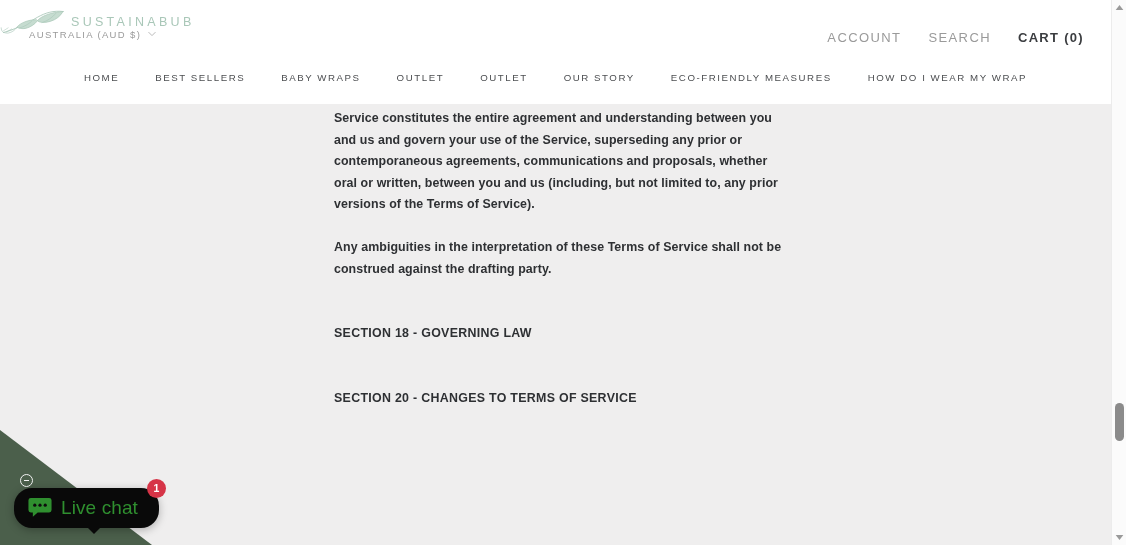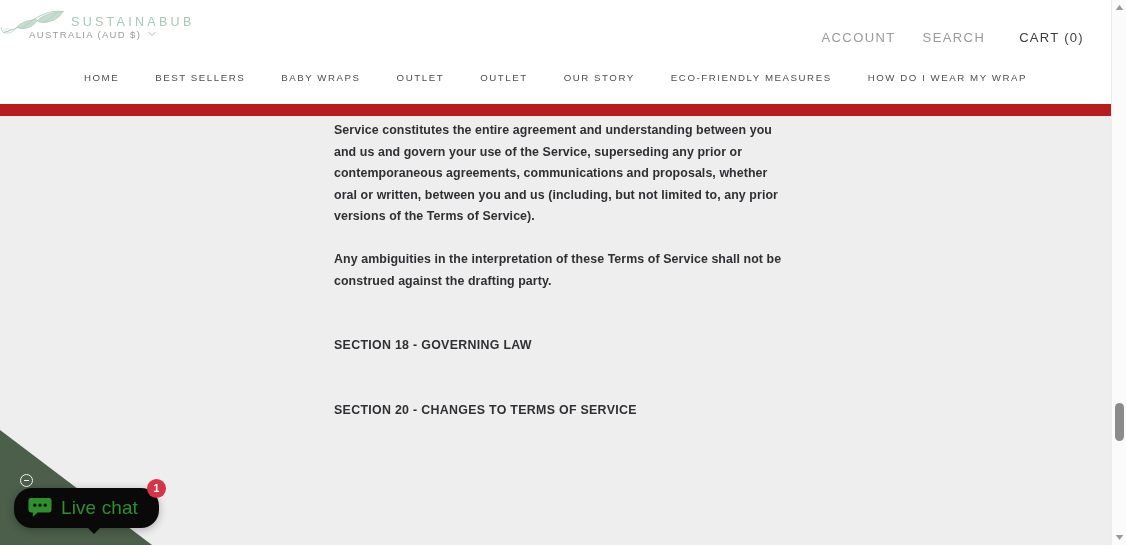--- a/index.html
+++ b/index.html
@@ -93,23 +93,22 @@
   }
   .header-action {
     font-size: 13px;
     letter-spacing: 1.4px;
     color: #9a9a9a;
     text-decoration: none;
     white-space: nowrap;
   }
   .header-action.cart {
     color: #3b3d40;
-    font-weight: 400;
+    font-weight: 700;
     letter-spacing: 1.3px;
-    margin-left: 7px;
   }
 
   
   .main-nav {
     position: absolute;
     top: 72px;
     left: 0;
     width: 1111px;
     display: flex;
     justify-content: center;
@@ -127,21 +126,20 @@
 
   
   .content-area {
     position: absolute;
     top: 104px;
     left: 0;
     width: 1111px;
     bottom: 0;
     background: #efeeee;
     overflow: hidden;
-    margin-top: 12px;
   }
 
   .rte {
     position: absolute;
     left: 334px;
     top: 4px;
     width: 452px;
   }
 
   .rte p {

